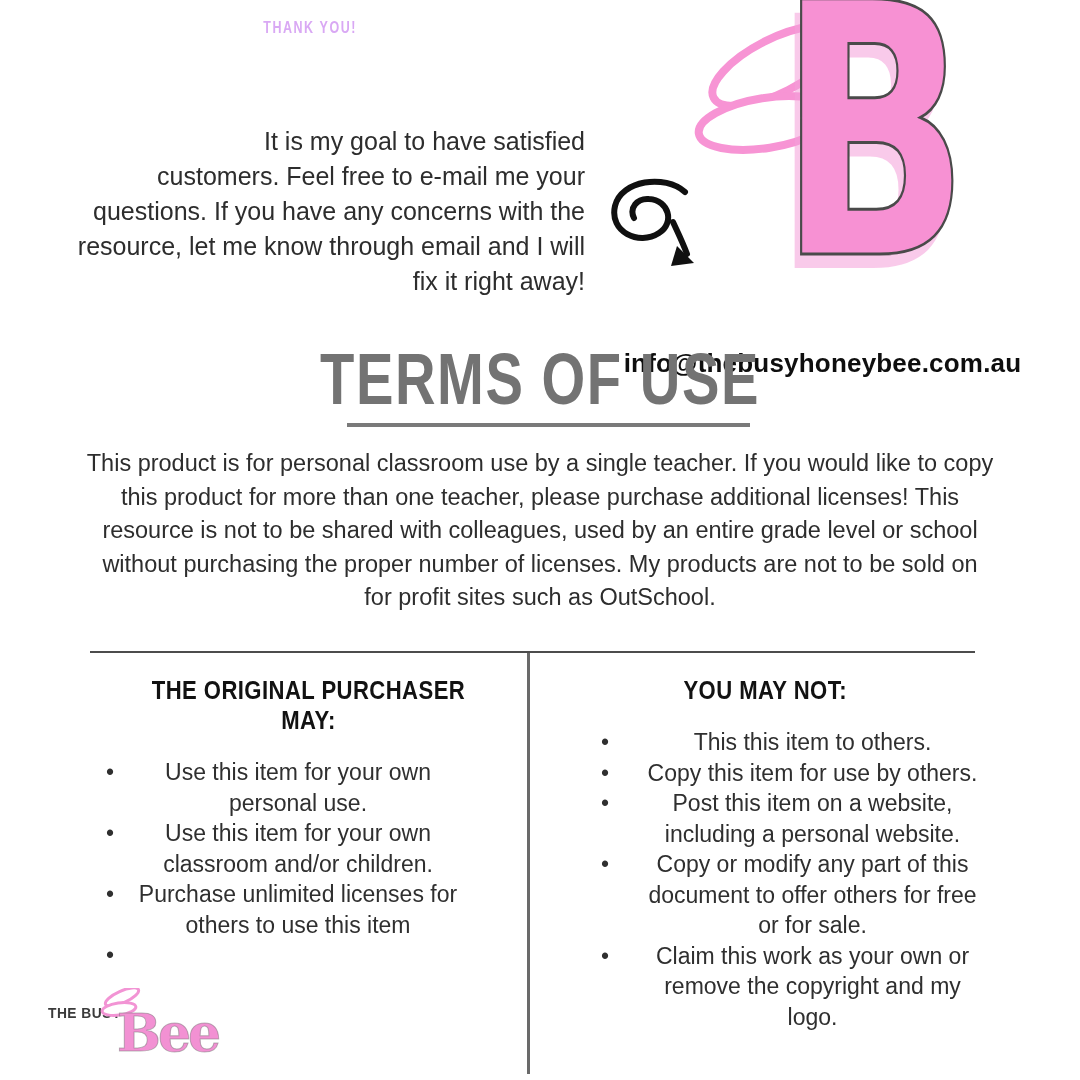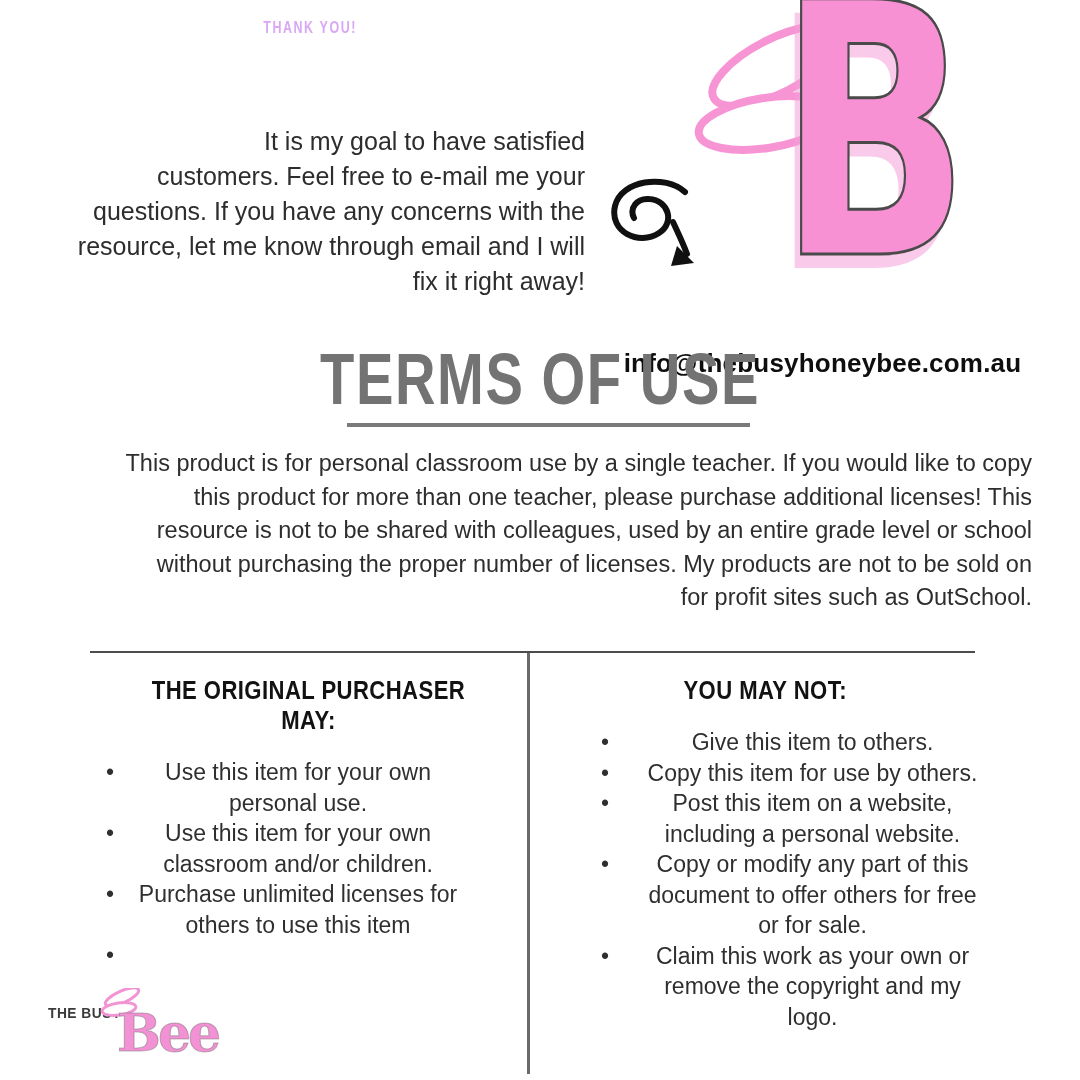--- a/index.html
+++ b/index.html
@@ -22,21 +22,21 @@
   .arrow-svg{position:absolute;left:593px;top:178px;}
   .email{position:absolute;left:600px;top:312px;width:445px;text-align:center;
          font-size:26px;font-weight:bold;color:#0e0e0e;letter-spacing:0.2px;margin-top:36px;}
 
   
   .terms-title{position:absolute;left:0;top:342px;width:1080px;text-align:center;
                font-size:72px;font-weight:800;color:#737373;line-height:1.05;}
   .terms-title .squeeze{display:inline-block;transform:scaleX(0.78);transform-origin:center;letter-spacing:2px;}
   .terms-underline{position:absolute;left:347px;top:423px;width:403px;height:4px;background:#7a7a7a;}
 
-  .terms-body{position:absolute;left:48px;top:447px;width:984px;text-align:right;
+  .terms-body{position:absolute;left:48px;top:447px;width:984px;text-align:center;
               font-size:23.5px;line-height:33.5px;white-space:pre-line;color:#2d2d2d;}
 
   
   .columns{position:absolute;left:90px;top:641px;width:885px;height:421px;border-top:2px solid #4c4c4c;margin-top:10px;}
   .vdiv{position:absolute;left:437px;top:0;width:3px;height:421px;background:#6a6a6a;}
   .col{position:absolute;top:0;height:100%;padding-top:22px;box-sizing:border-box;}
   .col-left{left:0;width:437px;}
   .col-right{left:440px;width:470px;}
   .col h3{margin:0 0 22px 0;text-align:center;font-size:26px;line-height:30px;color:#121212;font-weight:800;}
   .col h3 .squeeze{display:inline-block;transform:scaleX(0.85);transform-origin:center;letter-spacing:0.5px;}
@@ -123,21 +123,21 @@
         <span class="dot">•</span>
       </div>
     </div>
 
     <div class="col col-right">
       <h3>
         <span class="squeeze">YOU MAY NOT:</span>
       </h3>
       <div class="item">
         <span class="dot">•</span>
-        <div class="txt">Give this item to others.</div>
+        <div class="txt">This this item to others.</div>
       </div>
       <div class="item">
         <span class="dot">•</span>
         <div class="txt">Copy this item for use by others.</div>
       </div>
       <div class="item">
         <span class="dot">•</span>
         <div class="txt">Post this item on a website,
 including a personal website.</div>
       </div>

